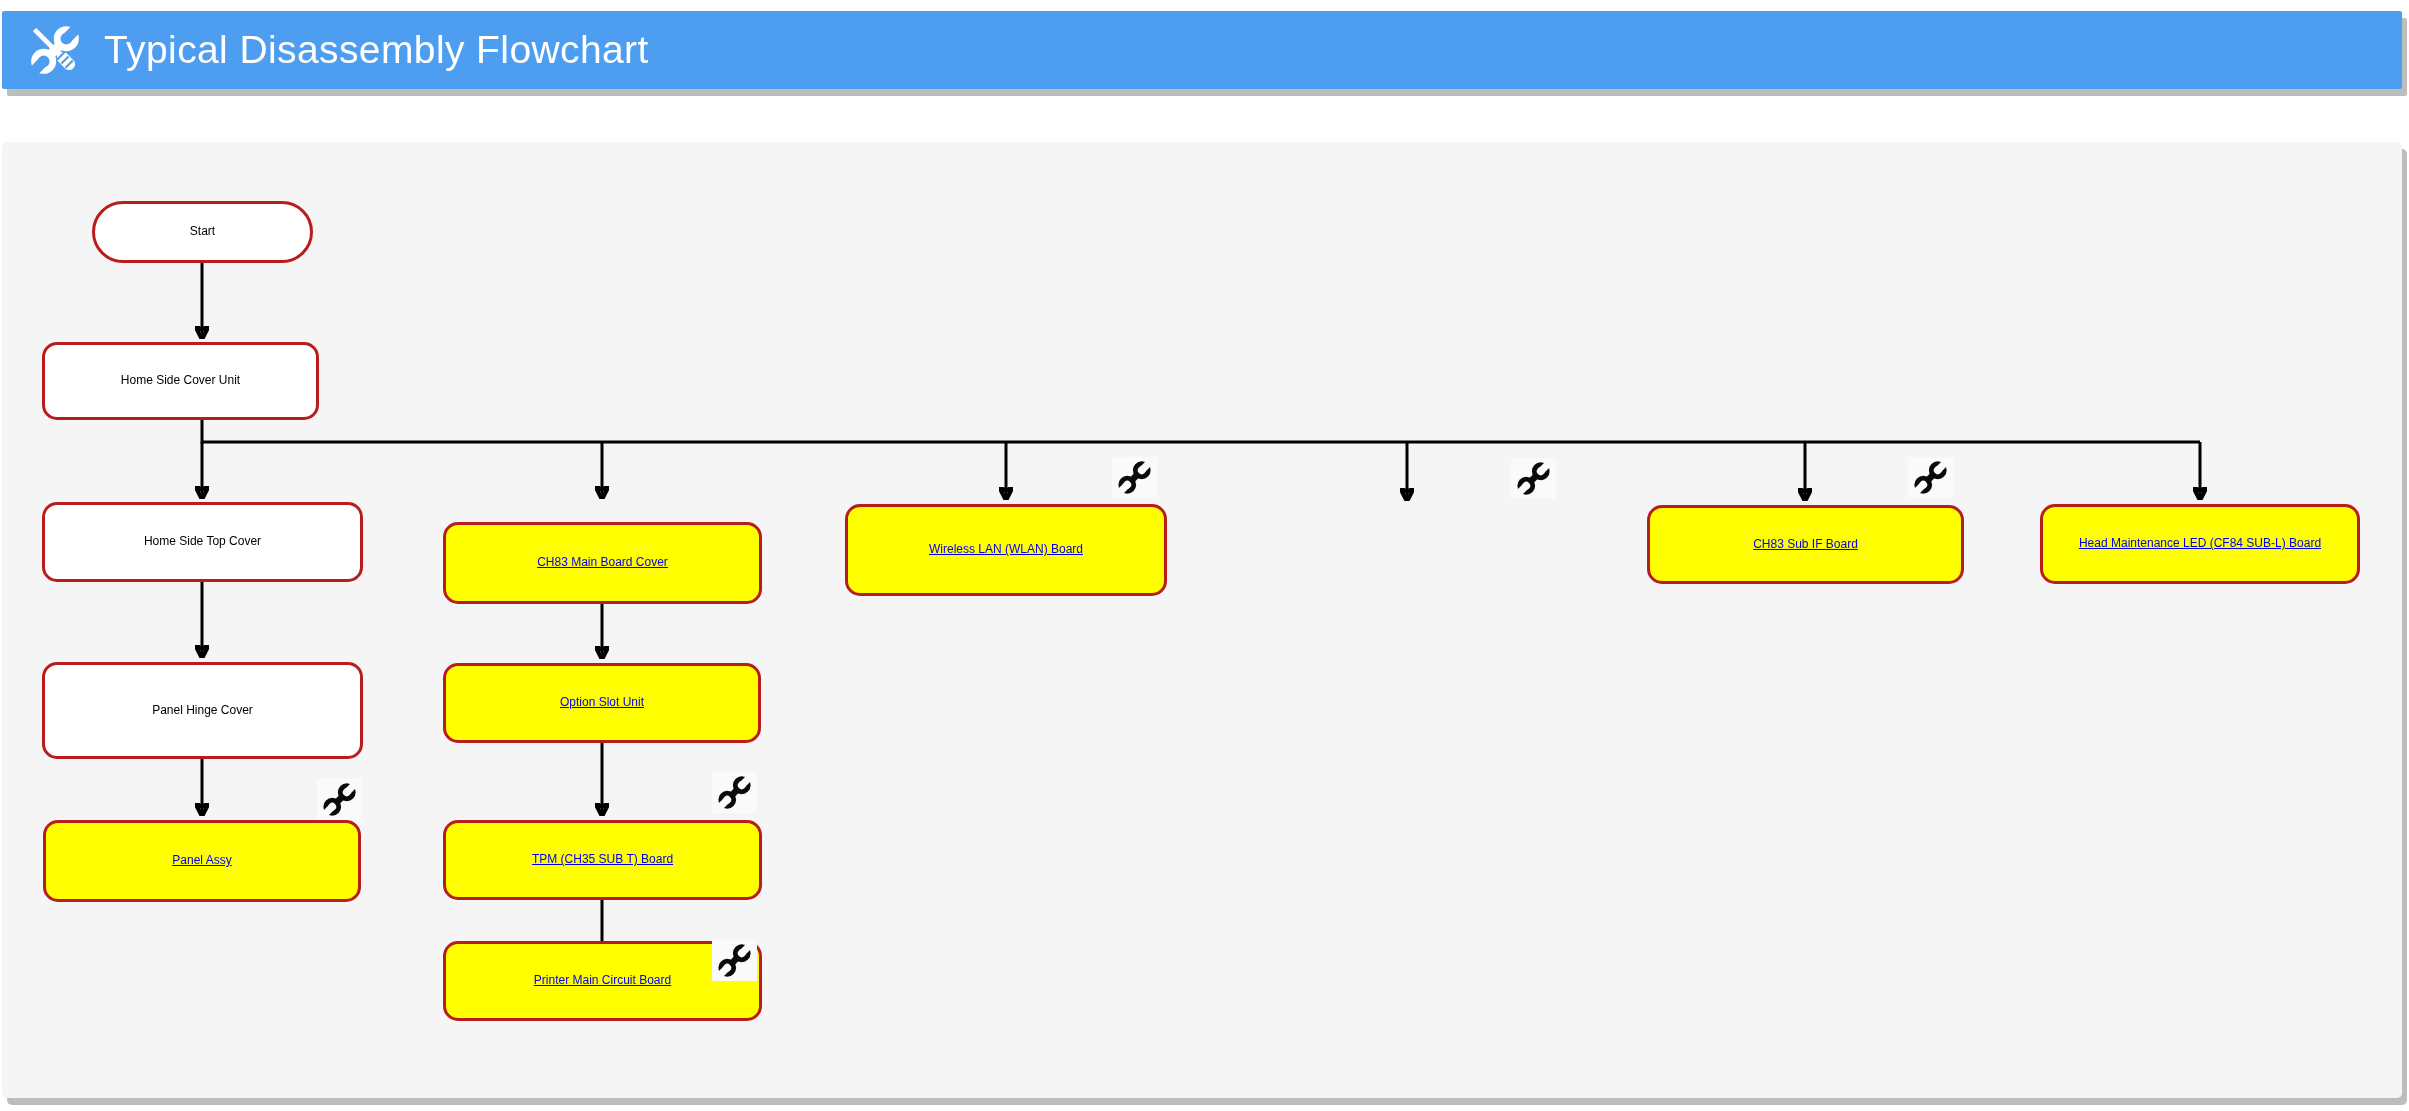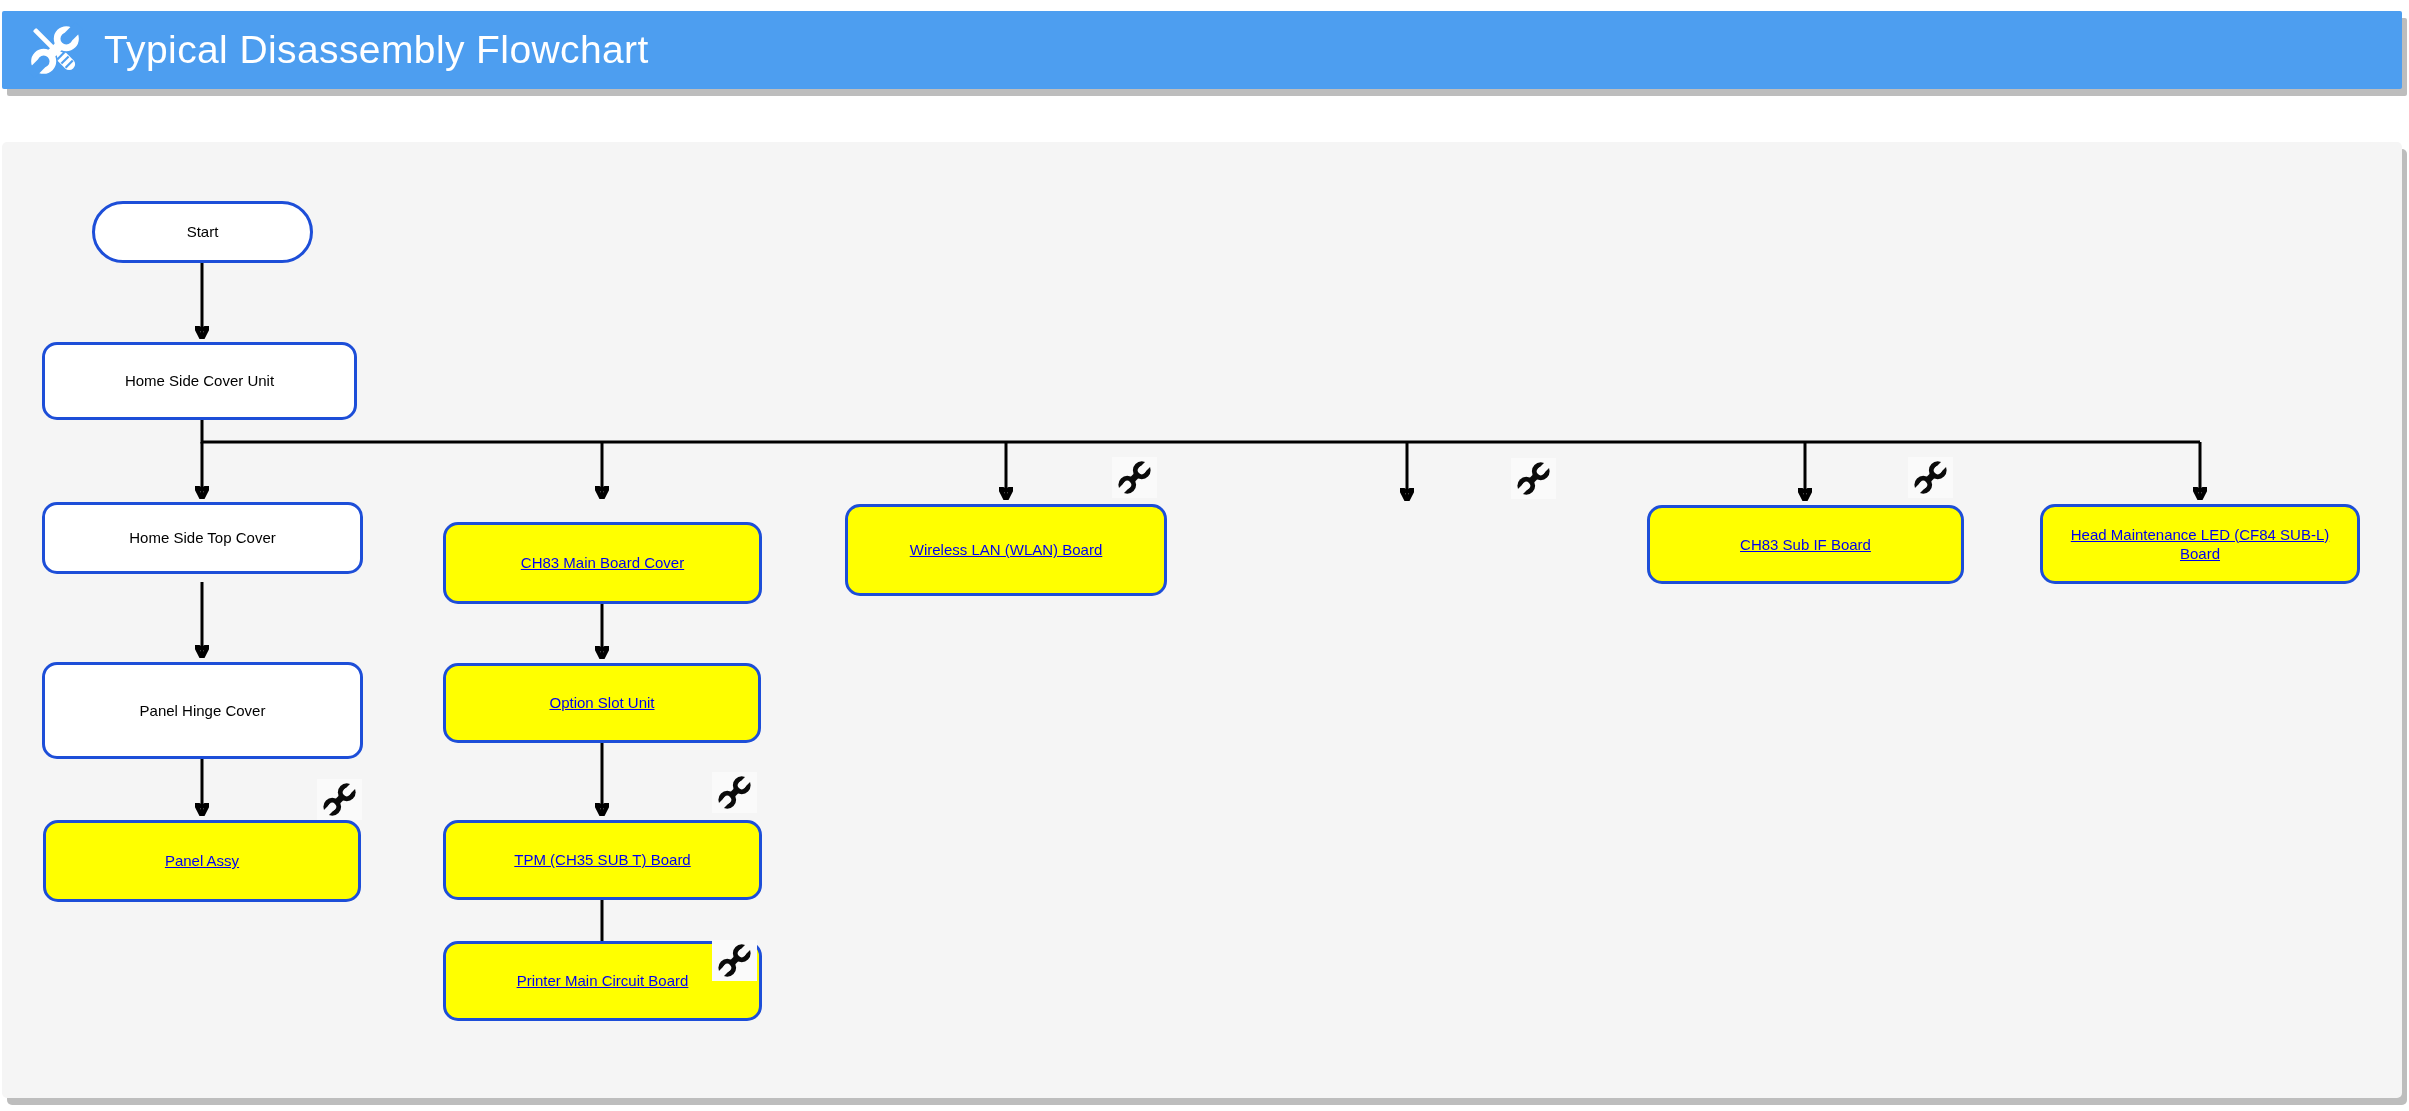--- a/index.html
+++ b/index.html
@@ -24,23 +24,23 @@
   .board {
     position:absolute; left:2px; top:142px; width:2400px; height:956px;
     background:#F5F5F5; border-radius:5px;
     box-shadow:5px 7px 0 #BDBDBD;
   }
   .connectors { position:absolute; left:0; top:0; width:2400px; height:956px; }
   .connectors path { stroke:#000; stroke-width:3; fill:none; }
   
   .node {
     position:absolute; box-sizing:border-box;
-    background:#ffffff; border:3px solid #1d4ed8; border-radius:15px;
+    background:#ffffff; border:3px solid #b91c1c; border-radius:15px;
     display:flex; align-items:center; justify-content:center; text-align:center;
-    font-size:15px; line-height:1.3; color:#000; padding:4px 10px;
+    font-size:12px; line-height:1.3; color:#000; padding:4px 10px;
   }
   .node.pill { border-radius:32px; }
   .node.yellow { background:#FFFF00; }
   .node .link { color:#0000EE; text-decoration:underline; cursor:pointer; }
   
   .wrench-badge {
     position:absolute; width:45px; height:41px; background:#FAFAFA;
   }
   .wrench-badge svg { width:100%; height:100%; display:block; }
 </style>
@@ -101,25 +101,25 @@
       <path d="M600,442 V516" marker-end="url(#arrow)"></path>
       <path d="M600,601 V673" marker-end="url(#arrow)"></path>
       <path d="M600,758 V838" marker-end="url(#arrow)"></path>
     </g>
   </svg>
 
   <div class="node pill" style="left:90px; top:59px; width:221px; height:62px;">
     <span>Start</span>
   </div>
 
-  <div class="node" style="left:40px; top:200px; width:315px; height:78px;">
+  <div class="node" style="left:40px; top:200px; width:277px; height:78px;">
     <span>Home Side Cover Unit</span>
   </div>
 
-  <div class="node" style="left:40px; top:360px; width:321px; height:72px;">
+  <div class="node" style="left:40px; top:360px; width:321px; height:80px;">
     <span>Home Side Top Cover</span>
   </div>
 
   <div class="node" style="left:40px; top:520px; width:321px; height:97px;">
     <span>Panel Hinge Cover</span>
   </div>
 
   <div class="node yellow" style="left:41px; top:678px; width:318px; height:82px;">
     <span class="link">Panel Assy</span>
   </div>

